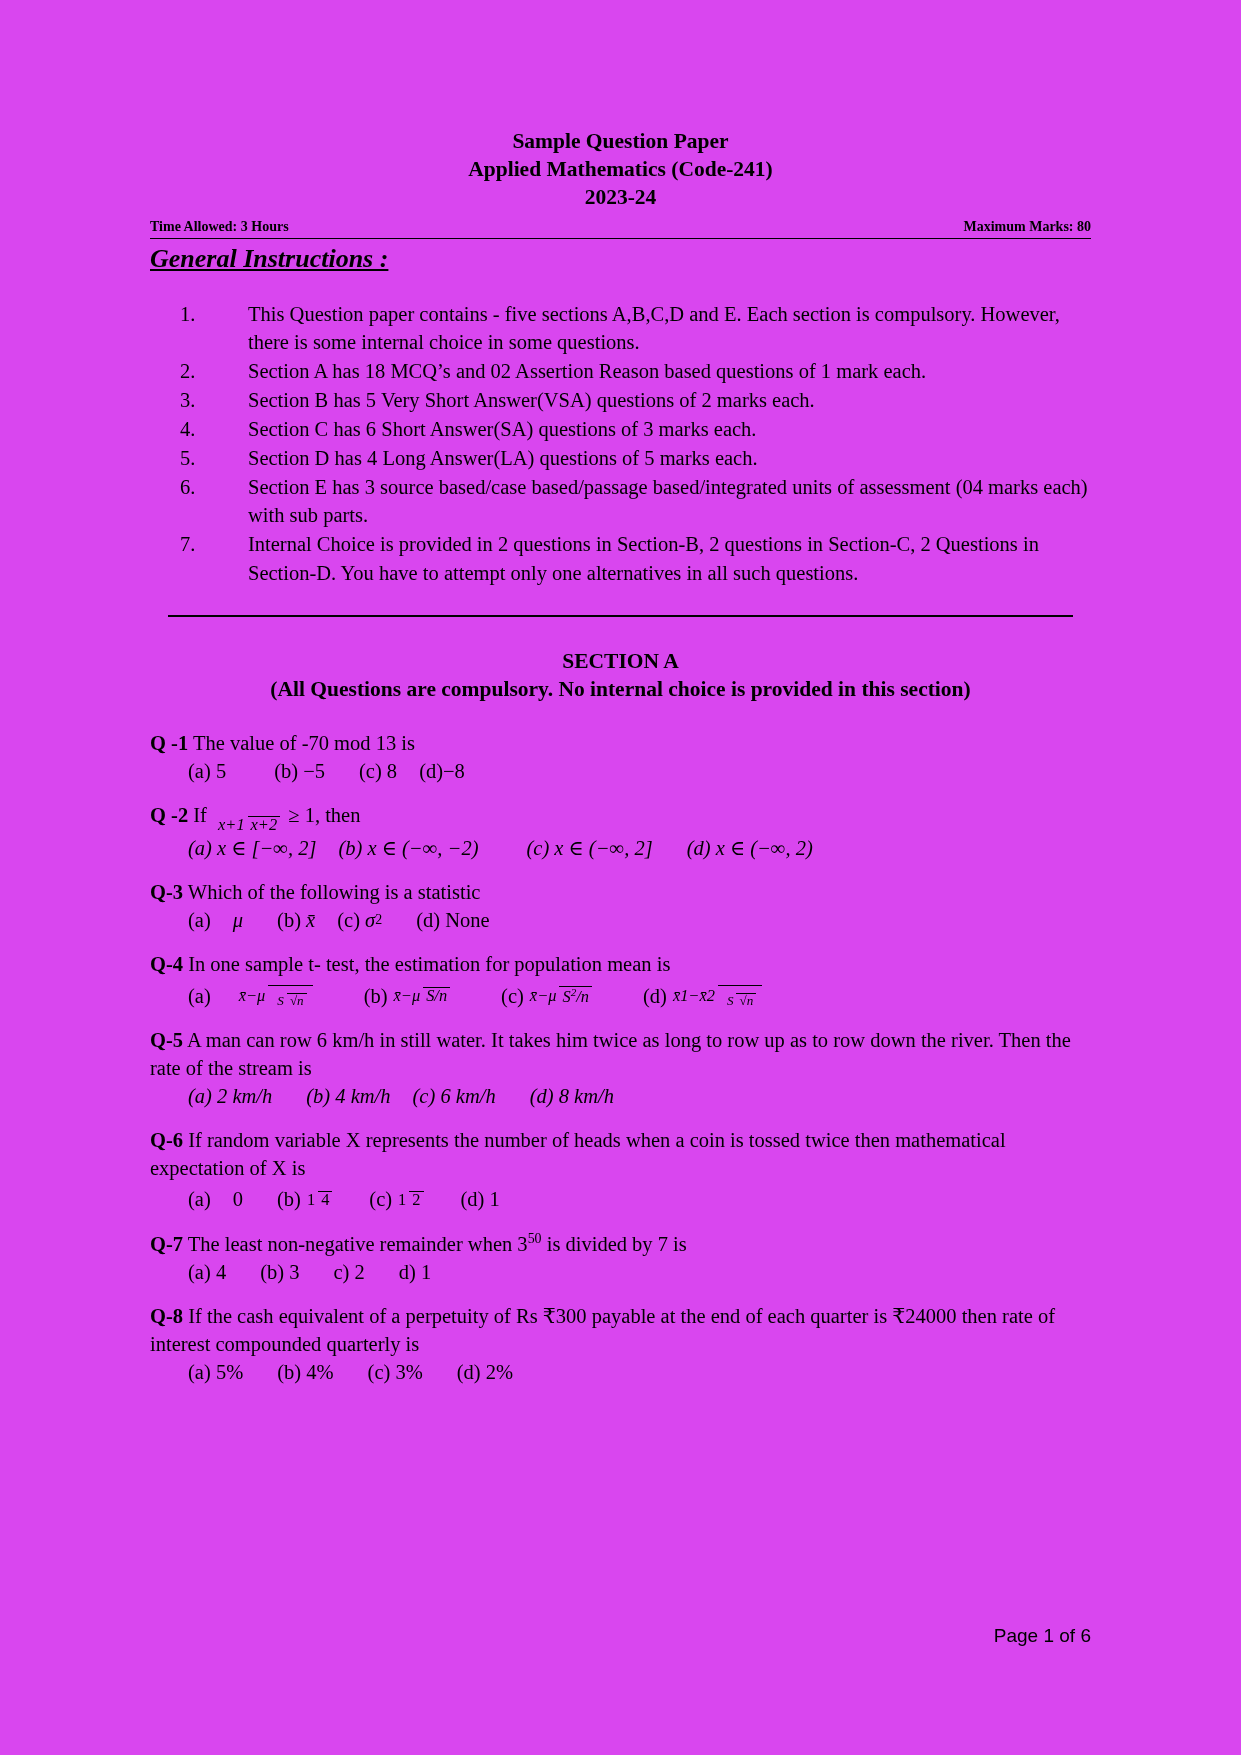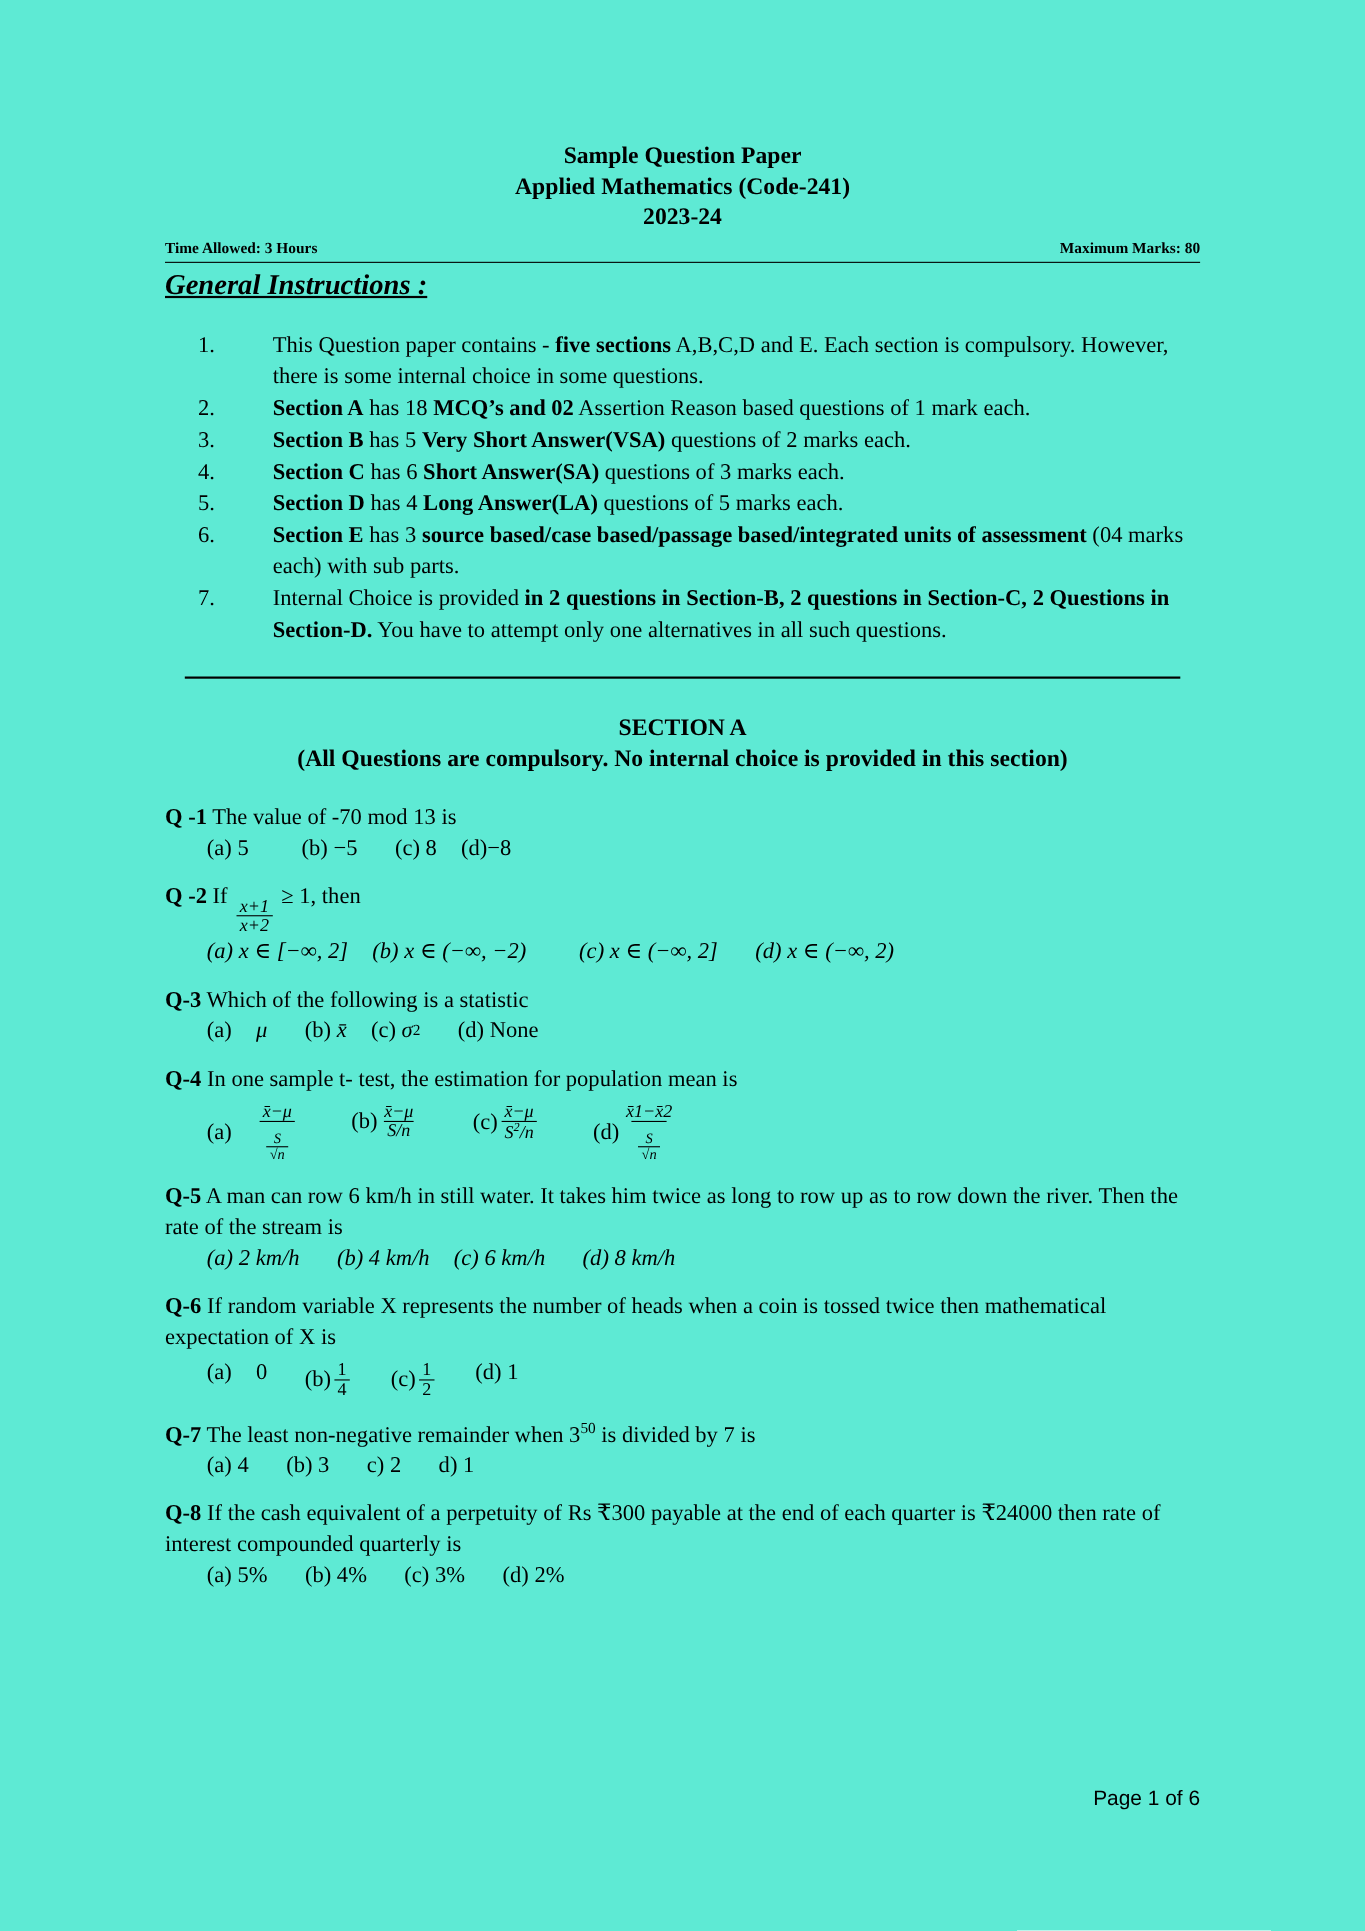--- a/index.html
+++ b/index.html
@@ -9,21 +9,21 @@
   }
   body {
     font-family: "Liberation Serif", "DejaVu Serif", serif;
     color: #000000;
   }
   .page {
     position: relative;
     width: 1241px;
     height: 1755px;
     margin: 0 auto;
-    background: #5eead4;
+    background: #d946ef;
     box-sizing: border-box;
     padding: 128px 150px 0 150px;
   }
 
   
   .doc-header {
     text-align: center;
     font-weight: bold;
     font-size: 21.5px;
     line-height: 1.30;
@@ -61,21 +61,21 @@
     display: flex;
     font-size: 20.5px;
     line-height: 1.37;
     margin-bottom: 1px;
   }
   .ins-num {
     width: 68px;
     flex: none;
   }
   .ins-text { flex: 1; }
-  .b { font-weight: bold; }
+  .b { font-weight: normal; }
 
   .section-divider {
     border: 0;
     border-top: 2.2px solid #000;
     margin: 28px 18px 0 18px;
   }
 
   
   .section-head {
     text-align: center;
@@ -105,21 +105,20 @@
   .opt { white-space: nowrap; display: inline-flex; align-items: center; }
   .gap-s { width: 22px; display:inline-block; flex:none; }
   .gap-m { width: 34px; display:inline-block; flex:none; }
   .gap-l { width: 48px; display:inline-block; flex:none; }
 
   .mi { font-style: italic; font-family: "Liberation Serif","DejaVu Serif",serif; }
 
   
   .frac {
     display: inline-flex;
-    flex-direction: column;
     align-items: center;
     vertical-align: -0.48em;
     margin: 0 3px;
     line-height: 1.03;
     font-size: 0.80em;
   }
   .frac > .num { padding: 0 3px; }
   .frac > .den { padding: 0 3px; border-top: 1.3px solid #000; }
 
   .sup { font-size: 0.68em; vertical-align: super; }

